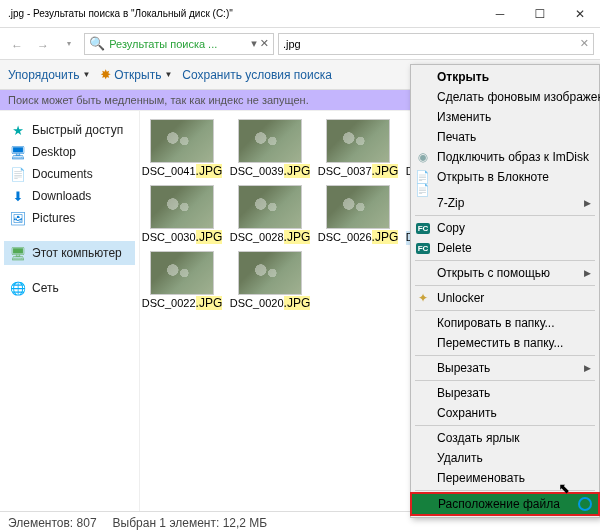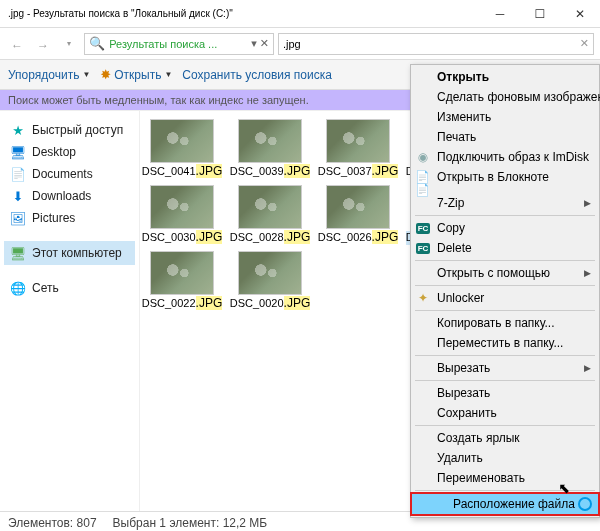--- a/index.html
+++ b/index.html
@@ -59,21 +59,21 @@
 .ctx-item { display: flex; align-items: center; gap: 8px; padding: 3px 8px 3px 26px; font-size: 12px; position: relative; white-space: nowrap; }
 .ctx-item.bold { font-weight: 600; }
 .ctx-item .arrow { margin-left: auto; font-size: 9px; color: #555; }
 .ctx-sep { height: 1px; background: #ccc; margin: 2px 4px; }
 .ctx-ic { position: absolute; left: 4px; width: 16px; height: 16px; display:flex; align-items:center; justify-content:center; font-size: 12px; }
 .ic-fc { background:#0f766e; color:#fff; font-size:8px; border-radius:2px; padding:1px 2px; font-weight:bold; }
 .ic-unlock{color:#caa23a;}
 .ic-note{color:#f0c040;}
 .ic-disc{color:#8aa;}
 
-.ctx-item.highlight { background: #7dd3fc; outline: 2px solid #e02020; outline-offset: -1px; border: 1px solid #e02020; justify-content: center; }
+.ctx-item.highlight { background: #15803d; outline: 2px solid #e02020; outline-offset: -1px; border: 1px solid #e02020; }
 .cortana { width: 14px; height: 14px; border: 2px solid #0099e6; border-radius: 50%; position: absolute; right: 6px; }
 .cursor { position: absolute; right: 30px; bottom: 35px; font-size: 14px; pointer-events: none; }
 </style>
 </head>
 <body>
 
 <div class="titlebar">
   <span class="title">.jpg - Результаты поиска в "Локальный диск (C:)"</span>
   <div class="win-btns">
     <div class="win-btn">─</div>

